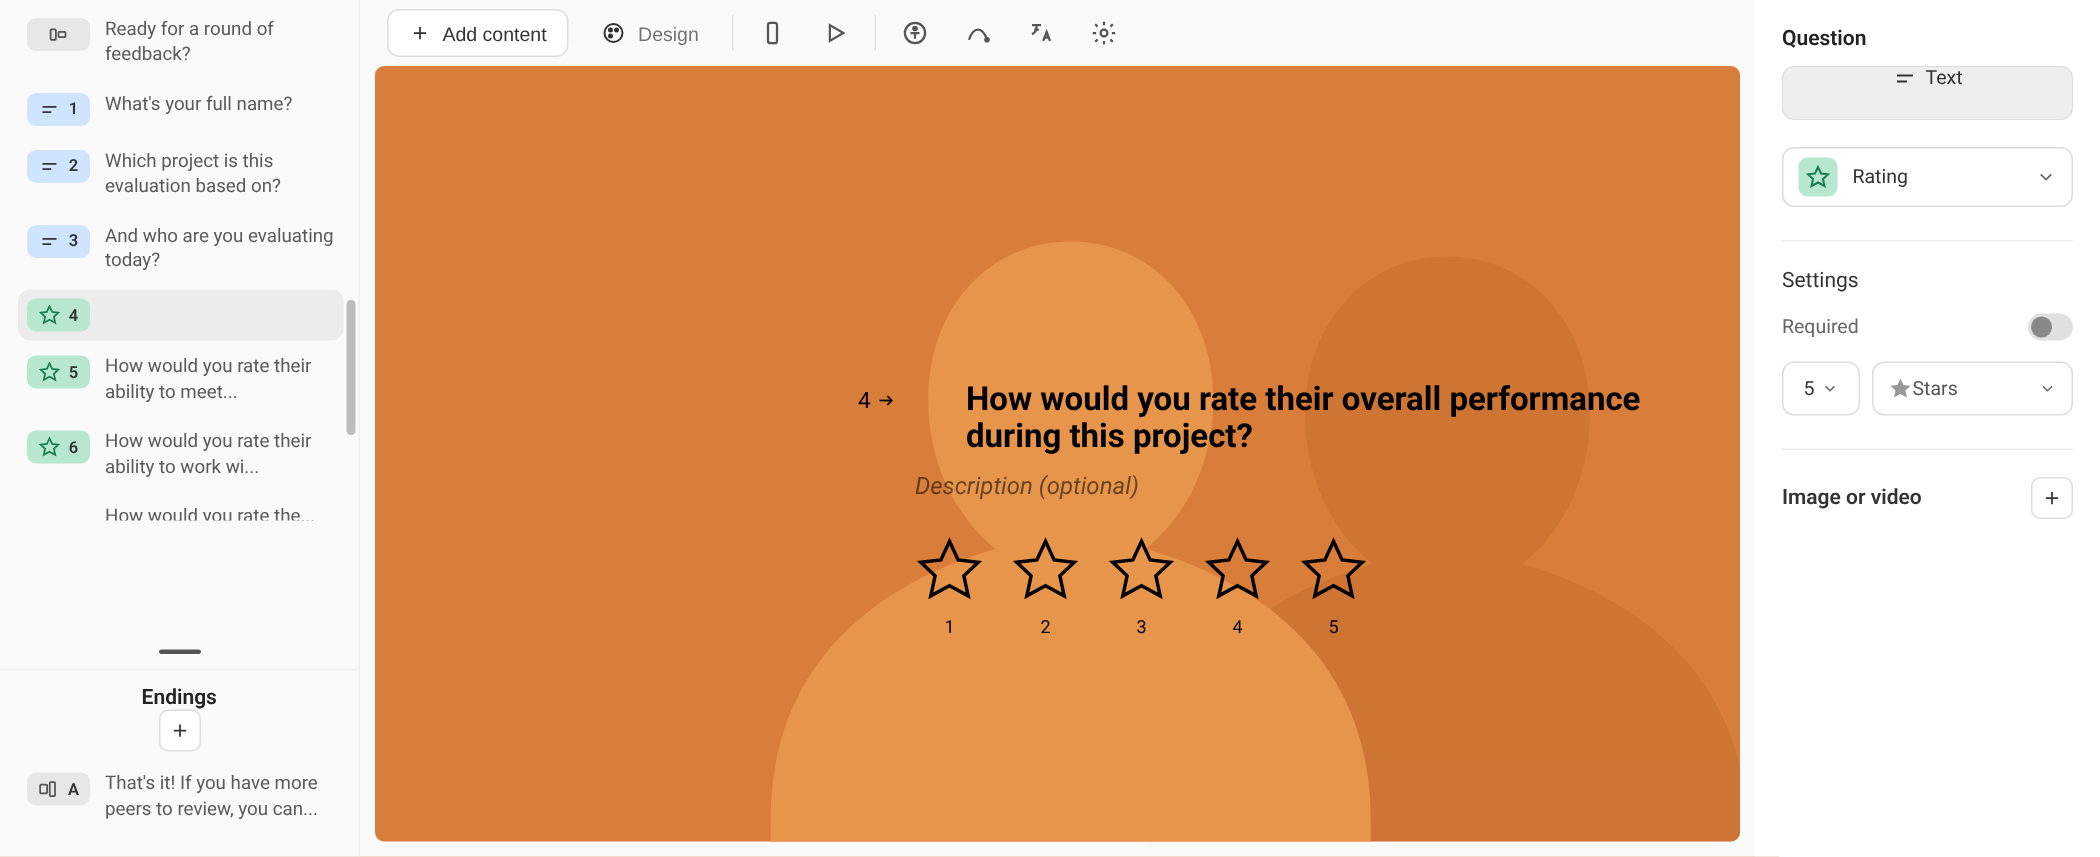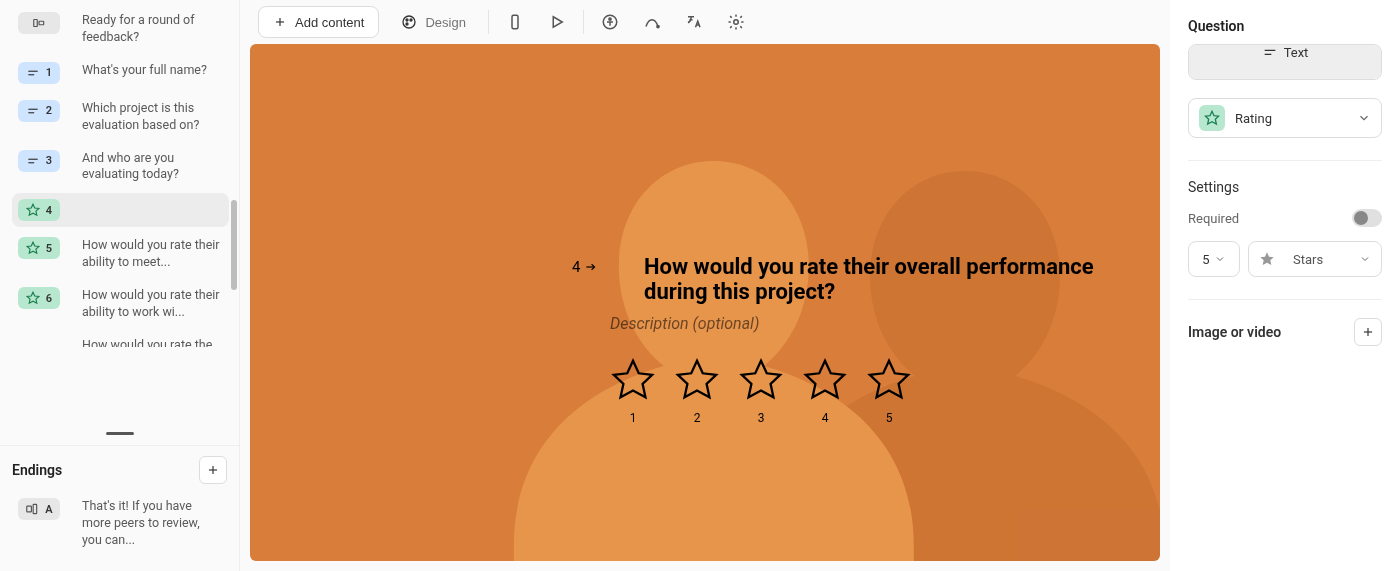--- a/index.html
+++ b/index.html
@@ -7,35 +7,35 @@
     margin: 0; padding: 0; width: 1400px; height: 571px;
     font-family: -apple-system, BlinkMacSystemFont, "Segoe UI", Roboto, sans-serif;
     background: #fafafa; overflow: hidden;
     color: #333;
   }
   .app { display: flex; width: 100%; height: 100%; }
 
   
   .sidebar { width: 240px; background: #fafafa; display: flex; flex-direction: column; border-right: 1px solid #eee; }
   .questions-scroll { flex: 1 1 auto; overflow-y: hidden; padding: 6px 10px 0 12px; position: relative; }
-  .q-item { display: flex; align-items: flex-start; gap: 22px; padding: 6px 6px; border-radius: 8px; margin-bottom: 4px; cursor: pointer; }
+  .q-item { display: flex; align-items: flex-start; gap: 10px; padding: 6px 6px; border-radius: 8px; margin-bottom: 4px; cursor: pointer; }
   .q-item.selected { background: #ececec; }
   .q-badge { display: flex; align-items: center; gap: 6px; background: #cfe5ff; border-radius: 6px; padding: 3px 6px; height: 22px; min-width: 42px; justify-content: center; }
   .q-badge.green { background: #b7e8cf; }
   .q-badge.grey { background: #e7e7e7; }
   .q-badge svg { width: 14px; height: 14px; }
   .q-num { font-size: 11px; font-weight: 600; color: #333; }
   .q-text { font-size: 12.5px; color: #5a5a5a; line-height: 1.35; flex: 1; }
   .cutoff { height: 16px; overflow: hidden; }
   .fade-scroll { position: absolute; bottom: 0; left: 0; right: 8px; height: 14px; background: linear-gradient(to bottom, rgba(250,250,250,0), #fafafa); pointer-events: none; }
   .scroll-handle { position: absolute; top: 200px; right: 2px; width: 6px; height: 90px; background: #bdbdbd; border-radius: 3px; }
   .mini-bar { width: 28px; height: 3px; background: #555; margin: 2px auto 10px; border-radius: 2px; }
 
   .endings { padding: 10px 12px 12px; border-top: 1px solid #eee; }
-  .endings-head { display: flex; align-items: center; justify-content: space-between; margin-bottom: 8px; }
+  .endings-head { display: flex; align-items: center; justify-content: space-between; margin-bottom: 8px; flex-direction: column; }
   .endings-title { font-size: 14px; font-weight: 600; color: #222; }
   .sq-btn { width: 28px; height: 28px; border: 1px solid #ddd; border-radius: 6px; background: #fff; display:flex; align-items:center; justify-content:center; cursor:pointer; }
   .sq-btn svg { width: 14px; height: 14px; }
 
   
   .center { flex: 1; display: flex; flex-direction: column; }
   .toolbar { height: 44px; display: flex; align-items: center; gap: 10px; padding: 0 18px; }
   .tb-btn { display: flex; align-items: center; gap: 8px; height: 32px; padding: 0 14px; border: 1px solid #ddd; border-radius: 8px; background: #fff; font-size: 13px; cursor: pointer; color: #333; }
   .tb-btn svg { width: 14px; height: 14px; }
   .tb-ghost { display:flex; align-items:center; gap:8px; height:32px; padding: 0 12px; border:none; background:transparent; font-size:13px; cursor:pointer; color:#737373; }
@@ -73,21 +73,21 @@
 
   .settings-title { font-size:14px; font-weight:400; margin-bottom: 14px; }
   .setting-row { display:flex; align-items:center; justify-content:space-between; margin-bottom:14px; }
   .setting-label { font-size: 13px; color:#666; }
   .toggle { width:30px; height:18px; border-radius:9px; background:#e0e0e0; position:relative; cursor:pointer; }
   .toggle .knob { position:absolute; left:2px; top:2px; width:14px; height:14px; border-radius:50%; background:#888; }
 
   .dual { display:flex; gap:8px; margin-bottom: 22px; }
   .mini-select { flex: 0 0 52px; height:36px; border:1px solid #ddd; border-radius:8px; display:flex; align-items:center; justify-content:center; gap:4px; font-size:13px; cursor:pointer; }
   .shape-select { flex:1; height:36px; border:1px solid #ddd; border-radius:8px; display:flex; align-items:center; padding:0 10px; gap:8px; font-size:13px; cursor:pointer; color:#555; justify-content:space-between; }
-  .shape-left { display:flex; align-items:center; gap:18px; }
+  .shape-left { display:flex; align-items:center; gap:0; }
   .hr { height:1px; background:#eee; margin: 0 0 18px 0; }
 
   .img-row { display:flex; align-items:center; justify-content:space-between; }
   .img-label { font-size:14px; font-weight:600; }
 </style>
 </head>
 <body>
 
 <div class="app">
 

